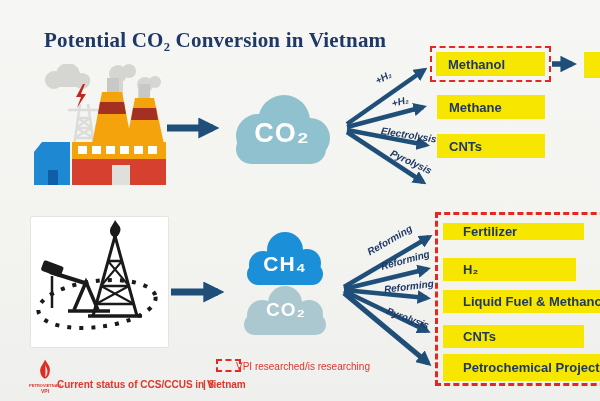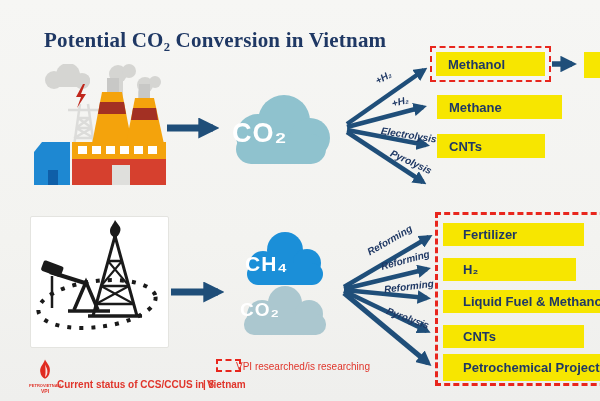--- a/index.html
+++ b/index.html
@@ -18,21 +18,21 @@
     position:absolute;background:#F7E600;color:#1F3864;font-weight:bold;
     font-size:13px;display:flex;align-items:center;padding-left:12px;
     box-sizing:border-box;z-index:3;white-space:nowrap;
   }
   .ybox.b{padding-left:20px;}
   .plabel{
     position:absolute;color:#1F3864;font-size:10px;font-style:italic;font-weight:bold;
     z-index:4;white-space:nowrap;transform-origin:left center;
   }
   .cloud-label{
-    position:absolute;color:#fff;font-weight:bold;z-index:3;
+    position:absolute;color:#fff;font-weight:bold;text-align:center;z-index:3;
     letter-spacing:1px;
   }
   .dashed-red{position:absolute;border:3px dashed #E8261D;box-sizing:border-box;z-index:1;background:transparent;}
   .arrow-layer{position:absolute;left:0;top:0;z-index:2;}
   .card{position:absolute;background:#FFFFFF;border:1px solid #E4E4E0;border-radius:2px;z-index:1;}
   .legend-swatch{position:absolute;width:25px;height:13px;border:2px dashed #E8261D;box-sizing:border-box;z-index:4;}
   .legend-label{position:absolute;color:#E0352B;font-size:10px;z-index:4;white-space:nowrap;}
   .footer-text{position:absolute;color:#E0352B;font-size:10px;font-weight:bold;z-index:4;white-space:nowrap;}
   .logo-word{position:absolute;color:#E0352B;font-weight:bold;text-align:center;z-index:4;white-space:nowrap;}
 </style>
@@ -118,21 +118,21 @@
   </svg>
   <div class="cloud-label" style="left:232px;top:118px;width:100px;font-size:27px">CO₂</div>
 
   <div class="plabel" style="left:376px;top:76px;transform:rotate(-29deg)">+H₂</div>
   <div class="plabel" style="left:392px;top:98px;transform:rotate(-14deg)">+H₂</div>
   <div class="plabel" style="left:381px;top:125px;transform:rotate(9deg)">Electrolysis</div>
   <div class="plabel" style="left:391px;top:147px;transform:rotate(25deg)">Pyrolysis</div>
 
   <div class="dashed-red" style="left:430px;top:46px;width:121px;height:36px;border-width:2.5px;z-index:2"></div>
   <div class="ybox" style="left:436px;top:52px;width:109px;height:24px">Methanol</div>
-  <div class="ybox" style="left:437px;top:95px;width:125px;height:24px">Methane</div>
+  <div class="ybox" style="left:437px;top:95px;width:108px;height:24px">Methane</div>
   <div class="ybox" style="left:437px;top:134px;width:108px;height:24px">CNTs</div>
   <div class="ybox" style="left:584px;top:52px;width:30px;height:26px;padding-left:0"></div>
 
   <div class="card" style="left:30px;top:216px;width:137px;height:130px"></div>
   <svg class="abs" style="left:30px;top:216px;z-index:2" width="137" height="130" viewBox="0 0 137 130">
     <ellipse cx="67" cy="88" rx="59" ry="23" fill="none" stroke="#1a1a1a" stroke-width="4" stroke-dasharray="4 8" transform="rotate(-7 67 88)"></ellipse>
     <g stroke="#1a1a1a" fill="none">
       <path d="M63,100 L85,20 L107,100" stroke-width="3"></path>
       <path d="M78,45 L92,45 M71,70 L99,70 M66,88 L104,88" stroke-width="2.5"></path>
       <path d="M78,45 L99,70 M92,45 L71,70 M71,70 L104,88 M99,70 L66,88" stroke-width="2"></path>
@@ -166,21 +166,21 @@
     </g>
   </svg>
   <div class="cloud-label" style="left:240px;top:299px;width:92px;font-size:19px">CO₂</div>
 
   <div class="plabel" style="left:368px;top:247px;transform:rotate(-30deg)">Reforming</div>
   <div class="plabel" style="left:381px;top:261px;transform:rotate(-15deg)">Reforming</div>
   <div class="plabel" style="left:384px;top:284px;transform:rotate(-7deg)">Reforming</div>
   <div class="plabel" style="left:387px;top:305px;transform:rotate(20deg)">Pyrolysis</div>
 
   <div class="dashed-red" style="left:435px;top:212px;width:180px;height:174px"></div>
-  <div class="ybox b" style="left:443px;top:223px;width:141px;height:23px">Fertilizer</div>
+  <div class="ybox b" style="left:443px;top:223px;width:141px;height:17px">Fertilizer</div>
   <div class="ybox b" style="left:443px;top:258px;width:133px;height:23px">H₂</div>
   <div class="ybox b" style="left:443px;top:290px;width:165px;height:23px">Liquid Fuel &amp; Methanol</div>
   <div class="ybox b" style="left:443px;top:325px;width:141px;height:23px">CNTs</div>
   <div class="ybox b" style="left:443px;top:354px;width:162px;height:27px">Petrochemical Project</div>
 
   <div class="legend-swatch" style="left:216px;top:359px"></div>
   <div class="legend-label" style="left:236px;top:361px">VPI researched/is researching</div>
 
   <svg class="abs" style="left:37px;top:358px;z-index:4" width="16" height="24" viewBox="0 0 20 30">
     <path d="M10,2 C13,8 17,10 16,17 C15.5,22 13,25 10,26 C7,25 4.5,22 4,17 C3.5,11 8,8 10,2 Z" fill="#E02B20"></path>

